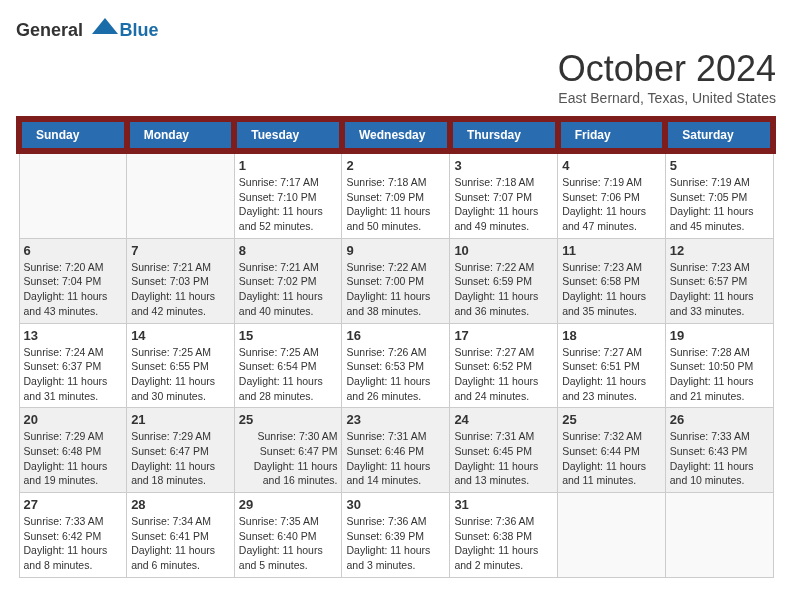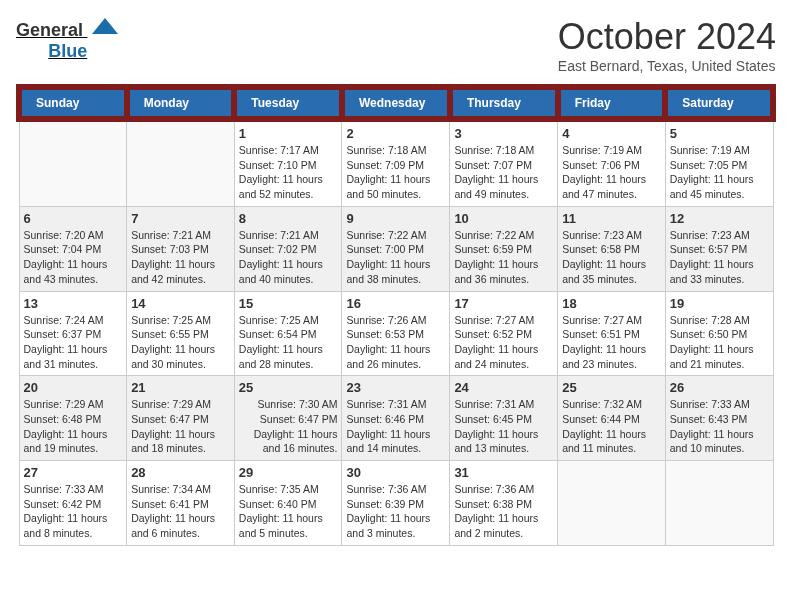--- a/index.html
+++ b/index.html
@@ -11,23 +11,22 @@
       padding: 16px;
     }
     .header {
       display: flex;
       justify-content: space-between;
       align-items: flex-start;
       margin-bottom: 10px;
     }
     .logo {
       display: flex;
-      flex-direction: column;
-      align-items: center;
-      text-decoration: underline;
+      flex-direction: row;
+      align-items: flex-end;
     }
     .logo-general {
       font-size: 18px;
       font-weight: bold;
       color: #333;
     }
     .logo-blue {
       font-size: 18px;
       font-weight: bold;
       color: #1a6da8;
@@ -35,20 +34,22 @@
     .logo-icon {
       width: 30px;
       height: 20px;
       margin-left: 2px;
     }
     .logo-row {
       display: flex;
       align-items: center;
     }
     .title-area {
+      text-align: right;
+      margin-top: 32px;
     }
     .month-title {
       font-size: 36px;
       font-weight: normal;
       color: #333;
     }
     .location {
       font-size: 14px;
       color: #555;
     }
@@ -240,21 +241,21 @@
         </td>
         <td>
           <div class="day-num">18</div>
           <div class="day-info" style="white-space: pre-line;">Sunrise: 7:27 AM
 Sunset: 6:51 PM
 Daylight: 11 hours and 23 minutes.</div>
         </td>
         <td>
           <div class="day-num">19</div>
           <div class="day-info" style="white-space: pre-line;">Sunrise: 7:28 AM
-Sunset: 6:50 PM
+Sunset: 10:50 PM
 Daylight: 11 hours and 21 minutes.</div>
         </td>
       </tr>
       <tr class="row-shade">
         <td>
           <div class="day-num">20</div>
           <div class="day-info" style="white-space: pre-line;">Sunrise: 7:29 AM
 Sunset: 6:48 PM
 Daylight: 11 hours and 19 minutes.</div>
         </td>

